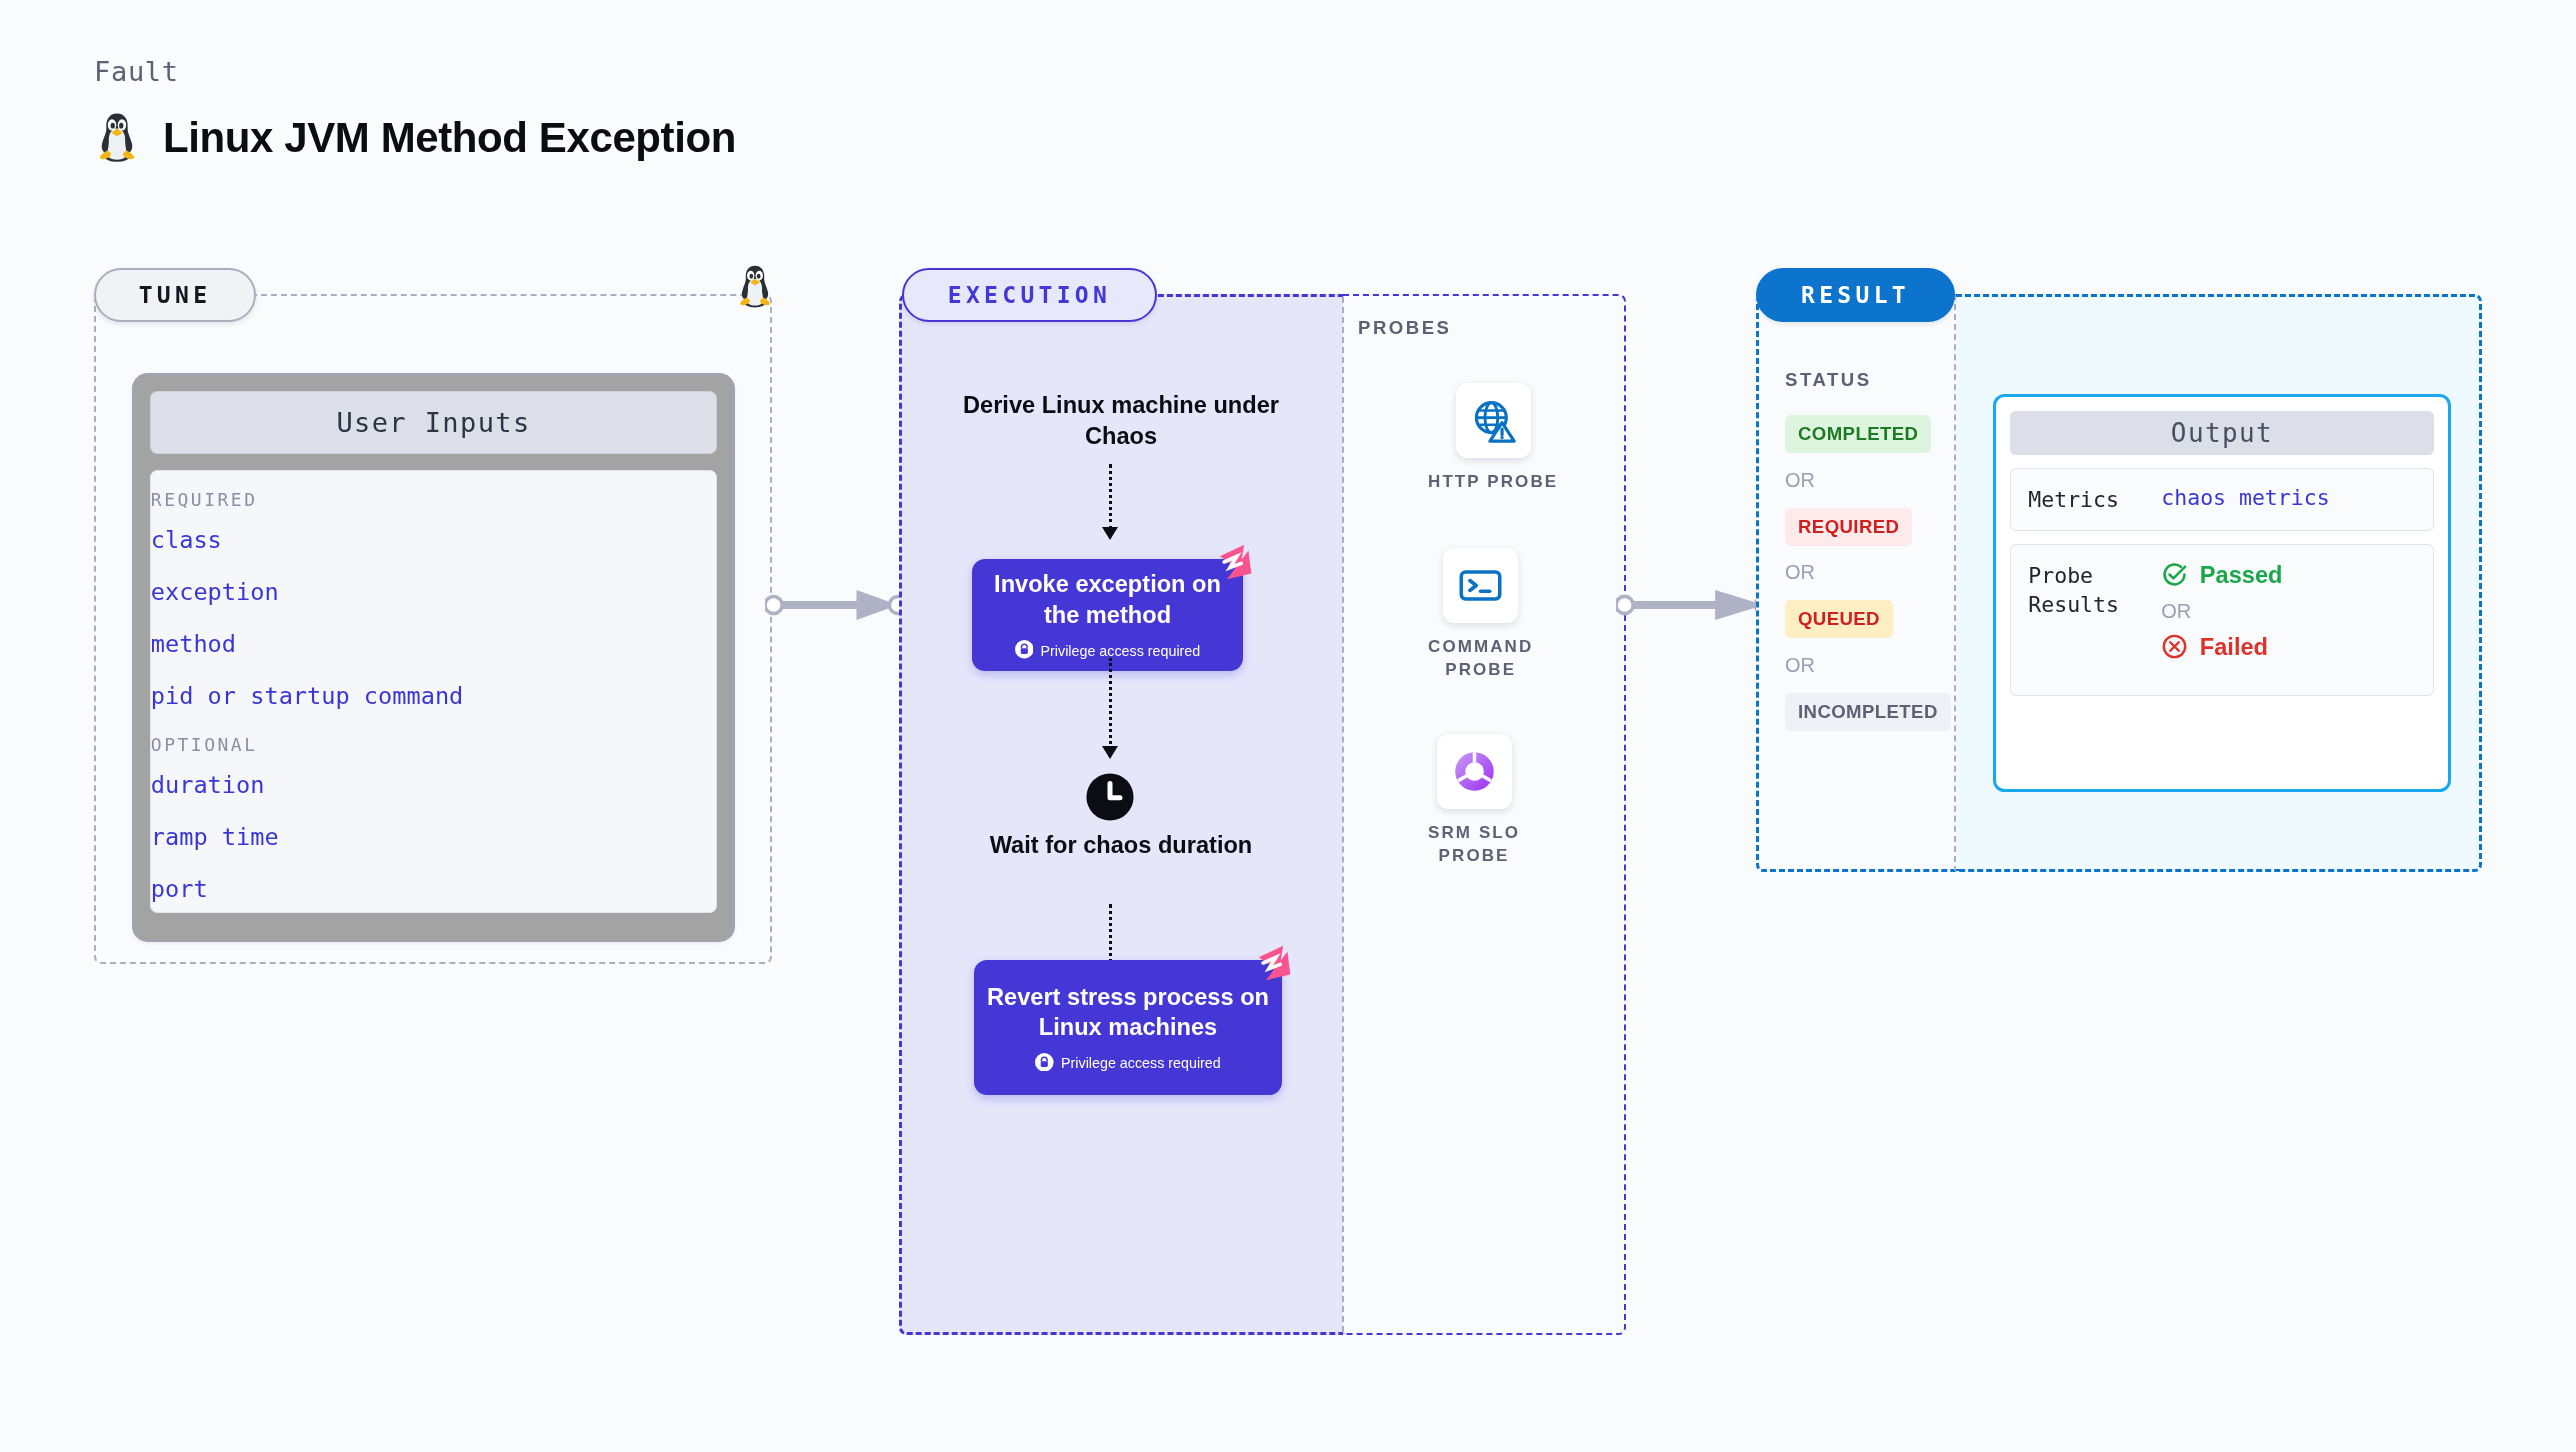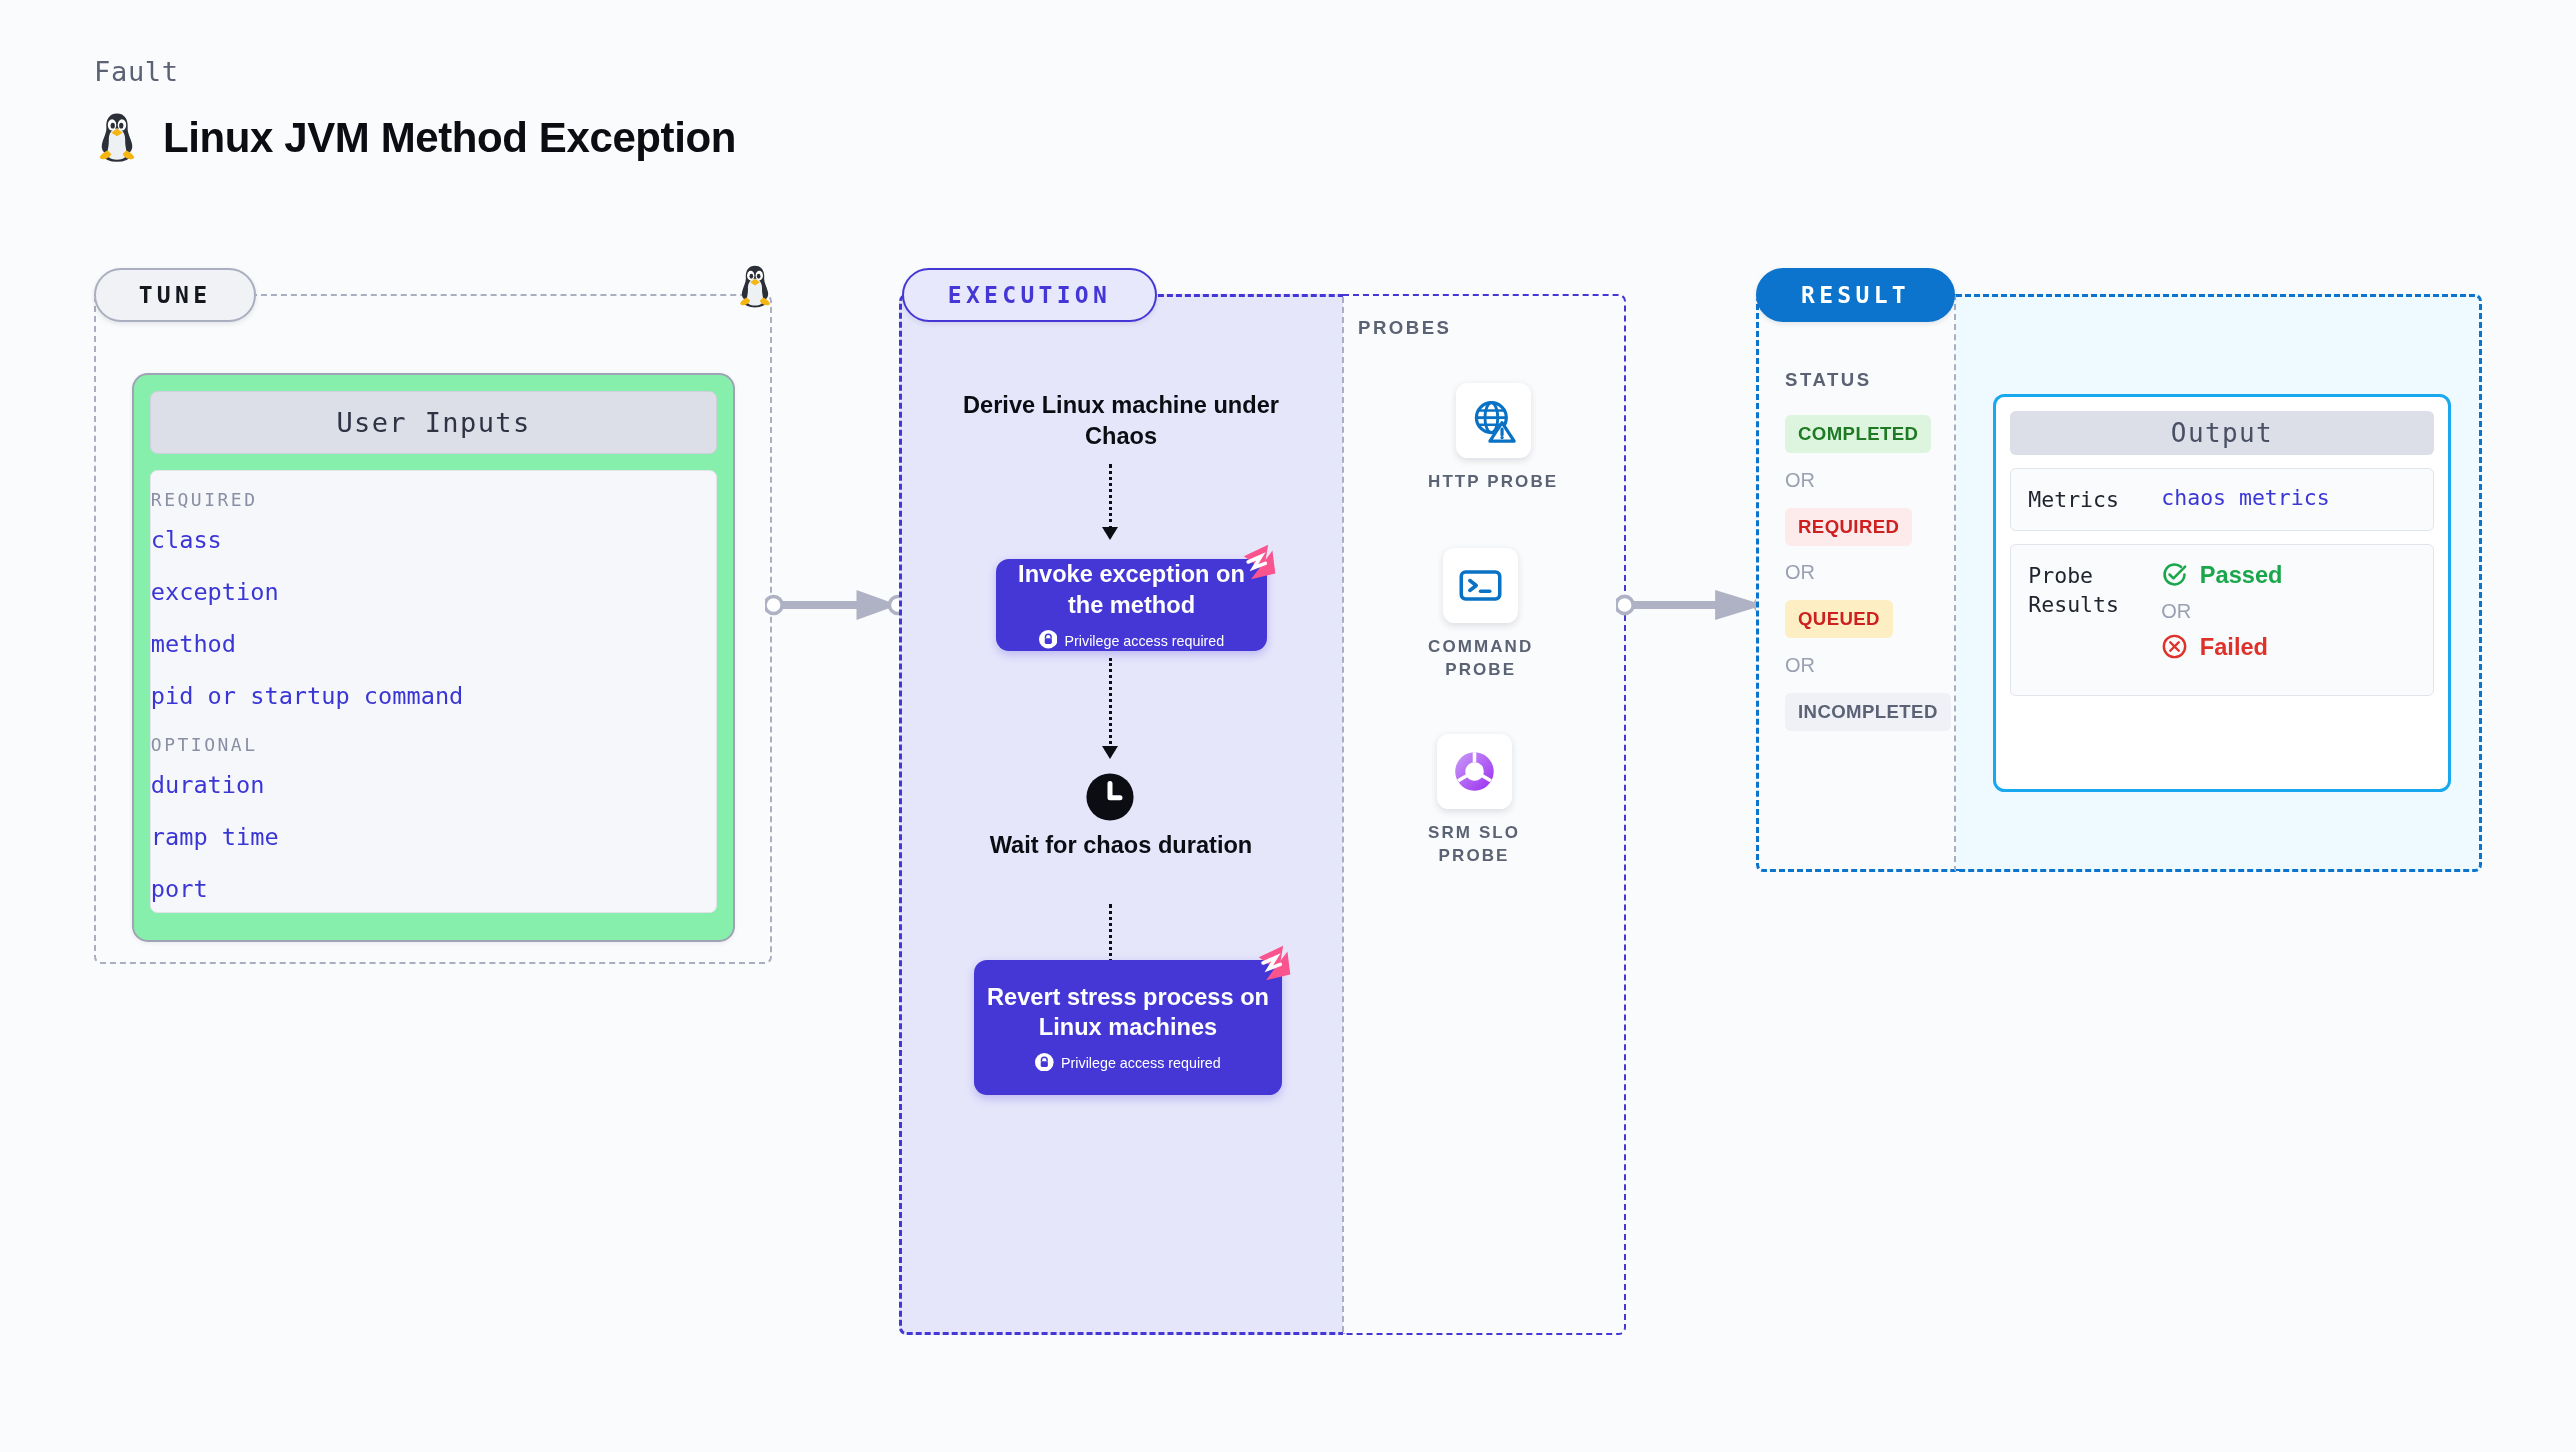--- a/index.html
+++ b/index.html
@@ -55,21 +55,21 @@
   
   .tune-panel {
     position: absolute; left: 94px; top: 294px;
     width: 678px; height: 670px;
     border: 2.9px dashed #a9aec0; border-radius: 7.2px;
     background: transparent;
   }
   .tune-card {
     position: absolute; left: 132px; top: 373px;
     width: 603px; height: 569px;
-    background: #86efac; border: 2.9px solid #9ea4b6; border-radius: 15.8px;
+    background: #a3a3a3; border: 2.9px solid #9ea4b6; border-radius: 15.8px;
     box-shadow: 0 1.4px 4.3px rgba(20,25,60,.06);
     padding: 15.8px;
   }
   .ui-header {
     height: 63px; background: #dcdee8; border: 1.4px solid #cdd0dd;
     border-radius: 7.2px;
     display: flex; align-items: center; justify-content: center;
     font-family: "DejaVu Sans Mono", monospace;
     font-size: 27px; color: #2f3344; letter-spacing: 1.4px;
   }
@@ -309,21 +309,21 @@
   <div class="probes-panel"></div>
   <div class="exec-probe-divider"></div>
   <div class="pill pill-exec">EXECUTION</div>
 
   <div class="flow-title" style="left:942px; top:390px; width:358px;">Derive Linux machine
 under Chaos</div>
 
   <div class="dotted-arrow" style="left:1109px; top:464px; height:66px;"></div>
   <div class="arrow-head" style="left:1102px; top:527px;"></div>
 
-  <div class="action-box" style="left:996px; top:559px; width:271px; height:92px;">
+  <div class="action-box" style="left:972px; top:559px; width:271px; height:112px;">
     <span class="litmus-badge">
       <svg width="42" height="40" viewBox="0 0 58 56">
         <path d="M12 20 L46 4 L40 40 Z" fill="#f9548e"></path>
         <path d="M22 52 L52 12 L56 44 Z" fill="#f9548e"></path>
         <path d="M18 28 L36 20 L26 36 L42 30" stroke="#ffffff" stroke-width="5" fill="none" stroke-linecap="round"></path>
       </svg>
     </span>
     <span class="ab-title">Invoke exception
 on the method</span>
     <span class="priv-row">

